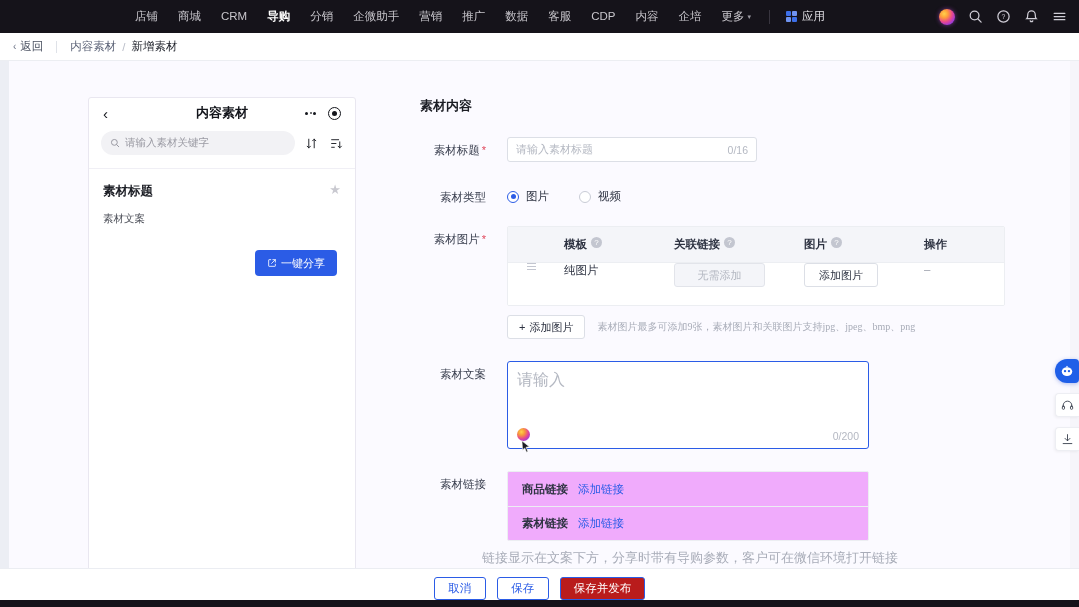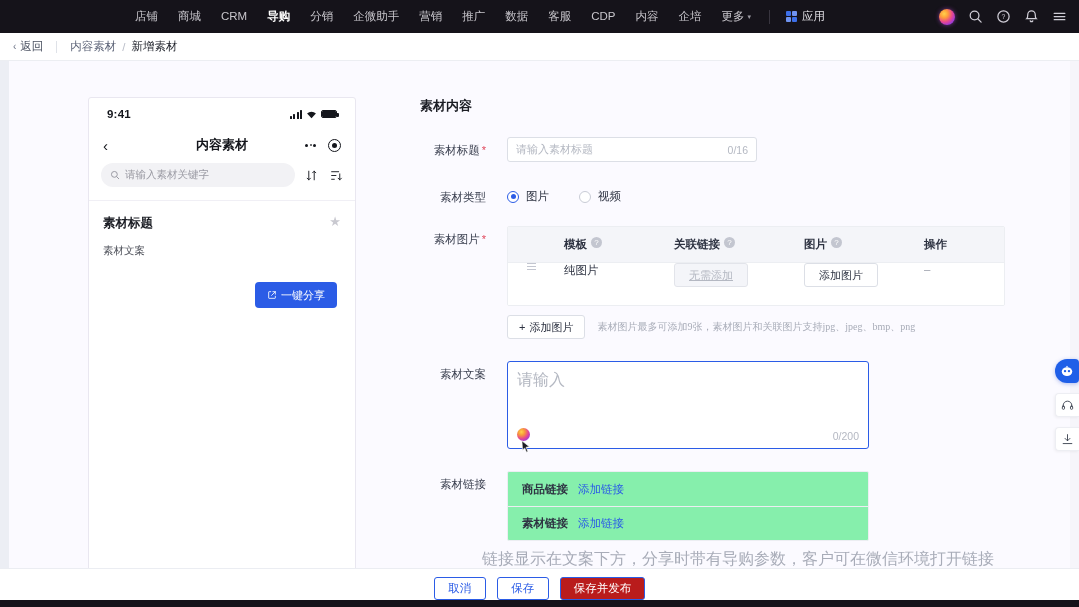--- a/index.html
+++ b/index.html
@@ -225,23 +225,23 @@
   .c4 { width: 90px; padding-left: 10px; }
   .tbl-row .c1 { font-size: 11.5px; color: #2e3342; }
   .drag-h { display:flex; flex-direction:column; gap:2.2px; }
   .drag-h i { width: 9px; height: 1px; background: #c3c6d0; display:block; }
   .info-i {
     width: 11px; height: 11px; border-radius: 50%; background: #c3c6d0;
     color: #fff; font-size: 8px; display: flex; align-items: center;
     justify-content: center; font-weight: normal; font-style: normal;
   }
   .btn-ghost-dis {
-    width: 74px; height: 24px; border: 1px solid #e2e4ea; background: #f4f5f9;
+    width: 91px; height: 24px; border: 1px solid #e2e4ea; background: #f4f5f9;
     border-radius: 3px; color: #b4b8c2; font-size: 11px;
-    display: flex; align-items: center; justify-content: center; text-decoration: underline;
+    display: flex; align-items: center; justify-content: center;
   }
   .btn-ghost {
     width: 74px; height: 24px; border: 1px solid #dcdfe6; background: #fff;
     border-radius: 3px; color: #2e3342; font-size: 11px;
     display: flex; align-items: center; justify-content: center; cursor: pointer;
   }
   .dash { color: #9a9eaa; font-size: 11.5px; }
 
   .addrow { display: flex; align-items: center; margin-top: 9px; gap: 12px; }
   .btn-add {
@@ -258,28 +258,28 @@
   .ta-ph { position: absolute; left: 9px; top: 8px; font-size: 16px; color: #b4b8c2; }
   .ta-ai {
     position: absolute; left: 9px; bottom: 7px;
     width: 13px; height: 13px; border-radius: 50%;
     background: radial-gradient(circle at 34% 30%, #ffd24a 0%, #f79a3b 26%, #e8478f 54%, #a23bd6 78%, #6a3bd0 100%);
     cursor: pointer;
   }
   .ta-cnt { position: absolute; right: 9px; bottom: 6px; font-size: 10.5px; color: #b4b8c2; }
   .cursor-ptr { position: absolute; left: 13px; bottom: -6px; }
 
-  .links-box { width: 362px; border: 1px solid #eceef2; background: #86efac; border-radius: 2px; }
+  .links-box { width: 362px; border: 1px solid #eceef2; background: #f0abfc; border-radius: 2px; }
   .link-line {
     height: 34px; display: flex; align-items: center; padding: 0 14px; gap: 10px;
   }
   .link-line + .link-line { border-top: 1px solid #eceef2; }
   .link-lab { font-size: 11.5px; color: #2e3342; font-weight: bold; }
   .link-a { font-size: 11.5px; color: #2b5ce6; cursor: pointer; }
-  .links-hint { font-size: 16px; color: #a8acb8; margin-top: 8px; padding-left: 62px; }
+  .links-hint { font-size: 13px; color: #a8acb8; margin-top: 8px; padding-left: 62px; }
 
   
   .footer {
     position: absolute; left: 0; bottom: 0; width: 1079px; height: 39px;
     background: #ffffff; border-top: 1px solid #ebedf2;
     display: flex; align-items: center; justify-content: center; gap: 11px;
   }
   .fbtn {
     height: 23px; min-width: 52px; padding: 0 13px; border-radius: 3px;
     font-size: 11.5px; display: flex; align-items: center; justify-content: center;
@@ -379,35 +379,20 @@
   <span class="bc-link">内容素材</span>
   <span class="bc-slash">/</span>
   <span class="bc-current">新增素材</span>
 </div>
 
 <div class="page">
   <div class="page-edge-l"></div>
   <div class="page-edge-r"></div>
 
   <div class="phone">
-    <div class="phone-status">
-      <span class="ph-time">9:41</span>
-      <span class="ph-sig">
-        <span class="bars">
-            <i></i>
-            <i></i>
-            <i></i>
-            <i></i>
-          </span>
-        <svg width="11" height="9" viewBox="0 0 24 20">
-            <path d="M12 18.2 2.2 7.8a14 14 0 0 1 19.6 0z" fill="#14161c"></path>
-          </svg>
-        <span class="batt"></span>
-      </span>
-    </div>
 
     <div class="phone-titlebar">
       <span class="ph-back">‹</span>
       <span class="ph-title">内容素材</span>
       <span class="ph-actions">
         <span class="dots">
             <i></i>
             <i></i>
             <i></i>
           </span>

